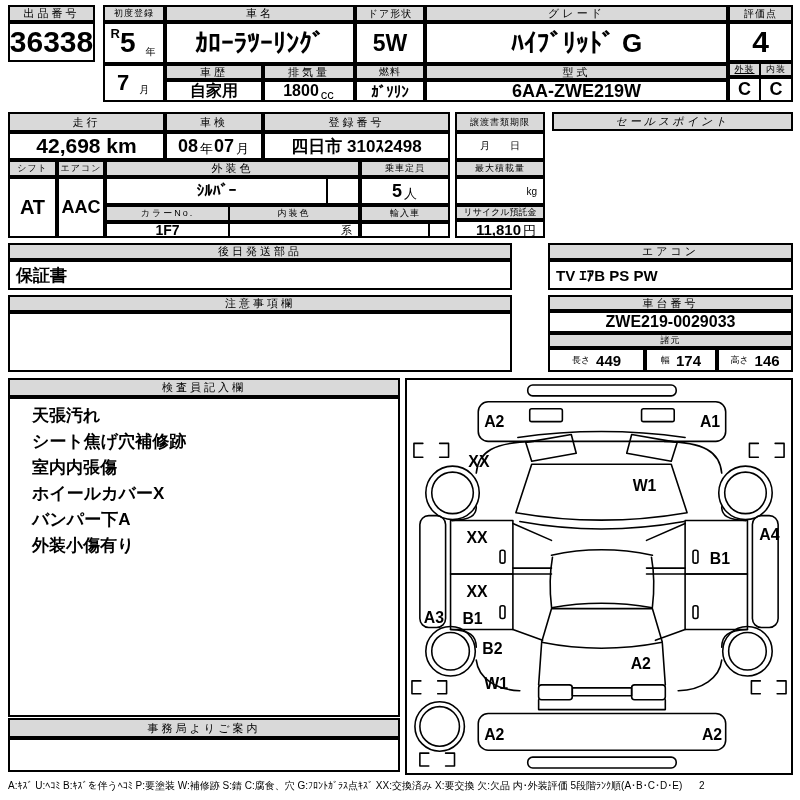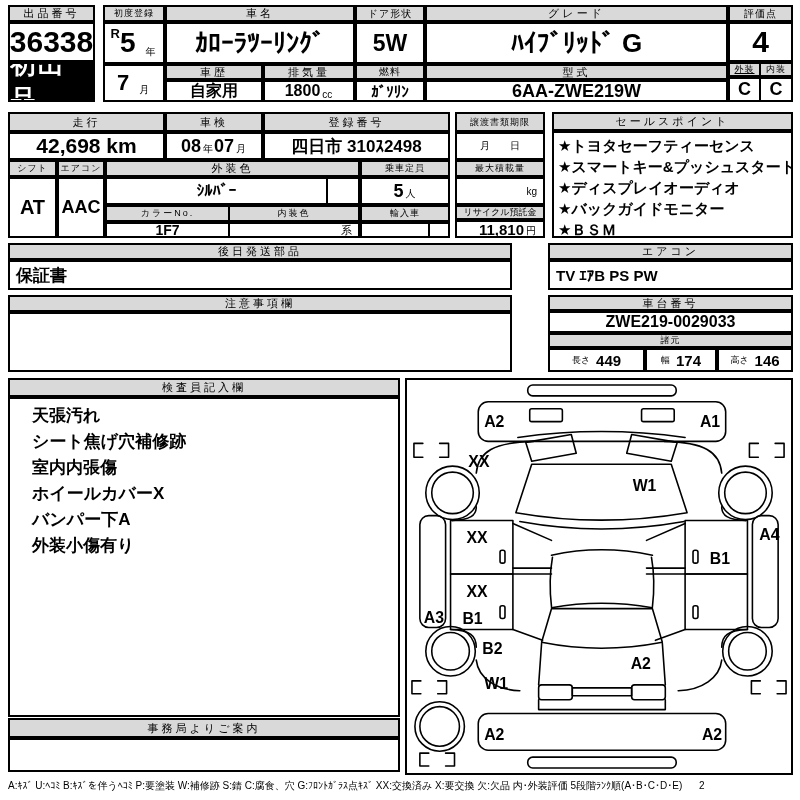--- a/index.html
+++ b/index.html
@@ -6,21 +6,21 @@
   #sheet{position:relative;width:800px;height:800px;background:#fff;
          font-family:"Liberation Sans","DejaVu Sans",sans-serif;color:#000;overflow:hidden;}
   .cell{position:absolute;border:2px solid #000;background:#fff;box-sizing:border-box;
         display:flex;align-items:center;justify-content:center;overflow:hidden;}
   .hdr{background:#d9d9d9;font-size:11px;letter-spacing:3px;font-weight:normal;white-space:nowrap;}
   .hdr.sm{font-size:9px;letter-spacing:1px;}
   .val{font-weight:bold;white-space:nowrap;}
   .left{justify-content:flex-start;padding-left:6px;}
   .right{justify-content:flex-end;padding-right:6px;}
   .badge{background:#000;color:#fff;font-weight:bold;font-size:26px;letter-spacing:2px;}
-  .unit{font-size:10px;font-weight:normal;margin:6px 1px 0 2px;align-self:center;}
+  .unit{font-size:13px;font-weight:normal;margin:6px 1px 0 2px;align-self:center;}
   .big{font-size:30px;}
   .era-r{font-size:13px;font-weight:bold;align-self:flex-start;margin-top:2px;}
   .era-num{font-size:28px;font-weight:bold;}
   .era-suf{font-size:10px;font-weight:normal;align-self:flex-end;margin:0 2px 3px 10px;}
   .list{display:block;padding:2px 4px;}
   .list div{font-size:15px;font-weight:bold;line-height:21px;white-space:nowrap;}
   .notes{display:block;padding:4px 22px;}
   .notes div{font-size:17px;font-weight:bold;line-height:26px;white-space:nowrap;}
   .legend{position:absolute;left:8px;top:779px;width:790px;font-size:10px;white-space:nowrap;
           letter-spacing:0px;}
@@ -29,21 +29,20 @@
   svg .ln{fill:none;stroke:#000;stroke-width:1.6;stroke-linejoin:round;stroke-linecap:round;}
   svg .dlab{font:bold 16px "Liberation Sans",sans-serif;fill:#000;}
 </style>
 </head>
 <body>
 
 <div id="sheet">
 
   <div class="cell hdr" style="left:8px;top:5px;width:87px;height:17px;">出品番号</div>
   <div class="cell val big" style="left:8px;top:22px;width:87px;height:40px;">36338</div>
-  <div class="cell badge" style="left:8px;top:62px;width:87px;height:40px;border-color:#000;">初出品</div>
 
   <div class="cell hdr sm" style="left:103px;top:5px;width:62px;height:17px;">初度登録</div>
   <div class="cell" style="left:103px;top:22px;width:62px;height:42px;">
     <span class="era-r">R</span>
     <span class="era-num">5</span>
     <span class="era-suf">年</span>
   </div>
   <div class="cell" style="left:103px;top:64px;width:62px;height:38px;">
     <span style="font-size:22px;font-weight:bold;">7</span>
     <span class="era-suf">月</span>
@@ -89,28 +88,21 @@
     <span>07</span>
     <span class="unit">月</span>
   </div>
 
   <div class="cell hdr" style="left:263px;top:112px;width:187px;height:20px;">登録番号</div>
   <div class="cell val" style="left:263px;top:132px;width:187px;height:28px;font-size:17px;">四日市 310ｽ2498</div>
 
   <div class="cell hdr sm" style="left:455px;top:112px;width:90px;height:20px;">譲渡書類期限</div>
   <div class="cell" style="left:455px;top:132px;width:90px;height:28px;font-size:10px;">月　　日</div>
 
-  <div class="cell hdr" style="left:552px;top:112px;width:241px;height:19px;">セールスポイント</div>
-  <div class="cell list" style="left:552px;top:131px;width:241px;height:107px;">
-    <div>★トヨタセーフティーセンス</div>
-    <div>★スマートキー&amp;プッシュスタート</div>
-    <div>★ディスプレイオーディオ</div>
-    <div>★バックガイドモニター</div>
-    <div>★ＢＳＭ</div>
-  </div>
+  <div class="cell hdr" style="left:552px;top:112px;width:241px;height:19px;font-style:italic;">セールスポイント</div>
 
   <div class="cell hdr sm" style="left:8px;top:160px;width:49px;height:17px;">シフト</div>
   <div class="cell val" style="left:8px;top:177px;width:49px;height:61px;font-size:20px;">AT</div>
   <div class="cell hdr sm" style="left:57px;top:160px;width:48px;height:17px;">エアコン</div>
   <div class="cell val" style="left:57px;top:177px;width:48px;height:61px;font-size:18px;">AAC</div>
 
   <div class="cell hdr" style="left:105px;top:160px;width:255px;height:17px;">外装色</div>
   <div class="cell val" style="left:105px;top:177px;width:223px;height:28px;font-size:16px;">ｼﾙﾊﾞｰ</div>
   <div class="cell" style="left:326px;top:177px;width:34px;height:28px;"></div>
 

